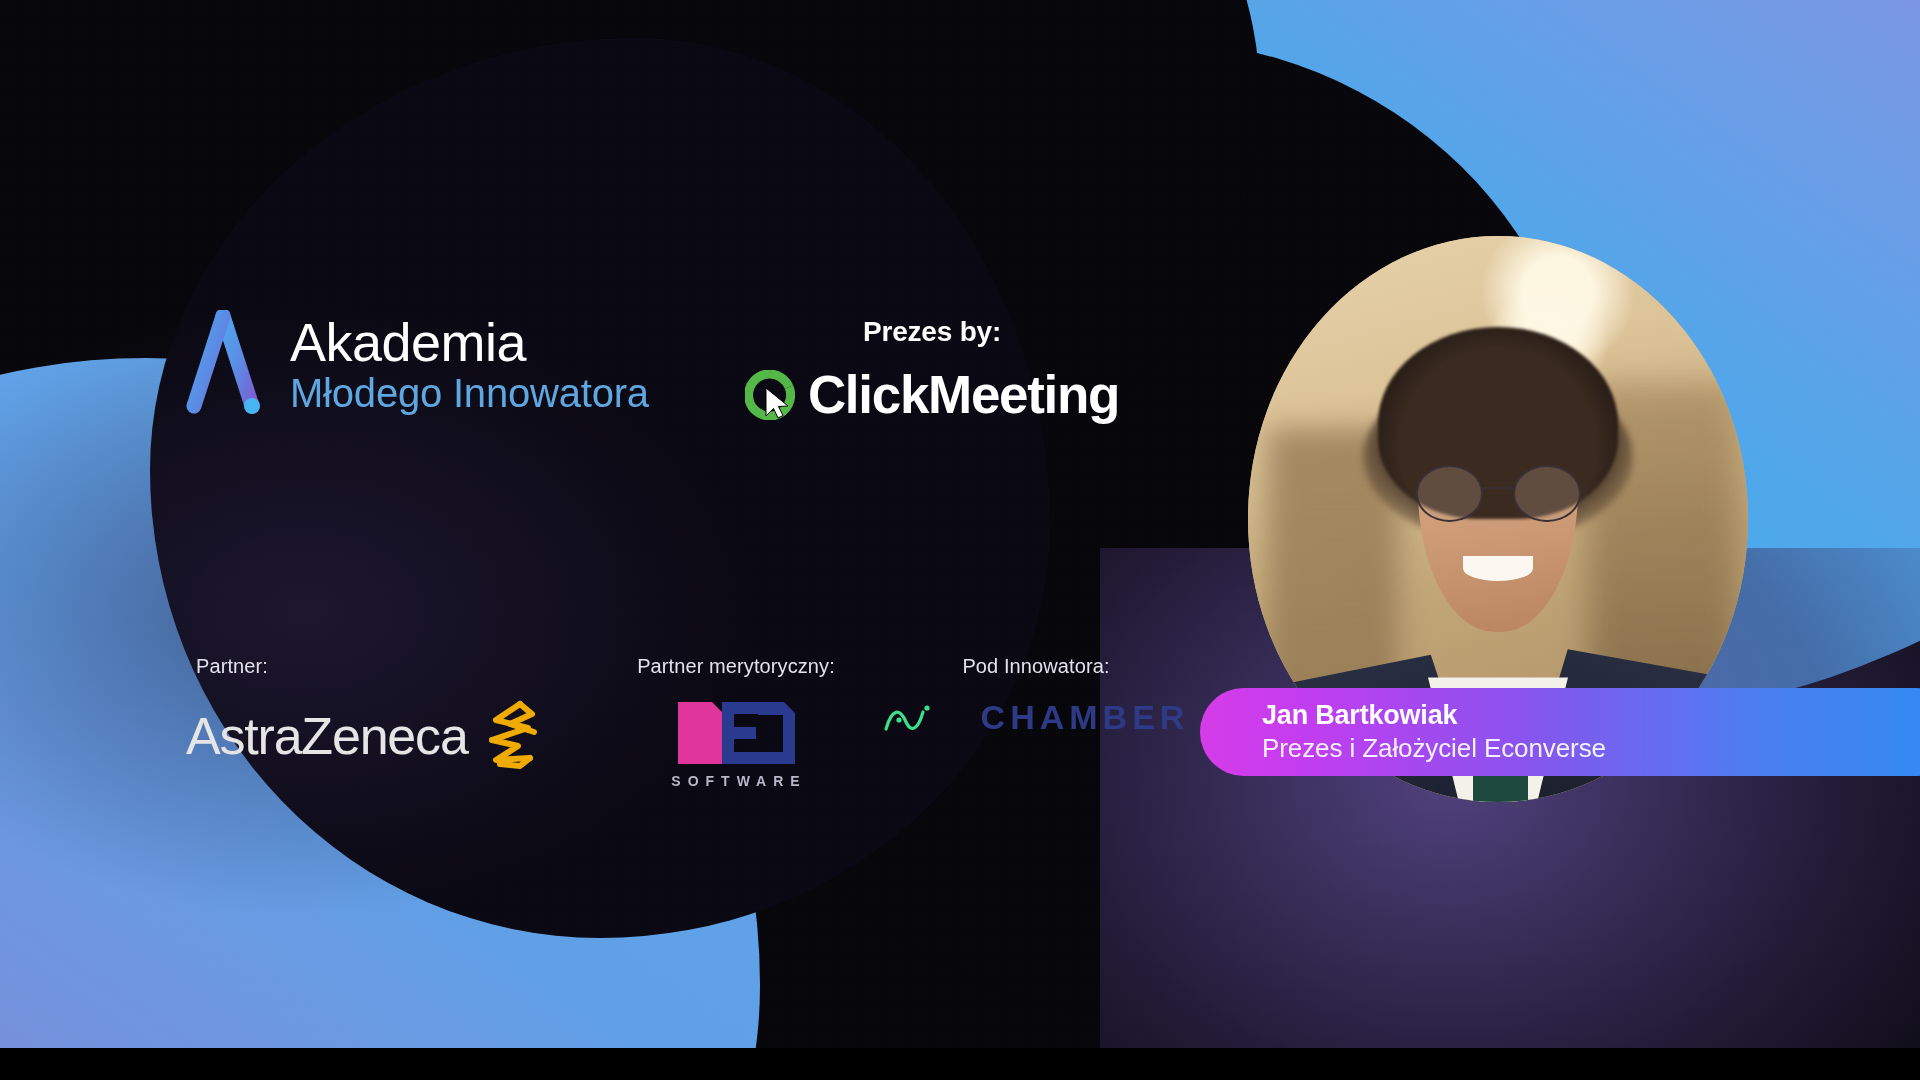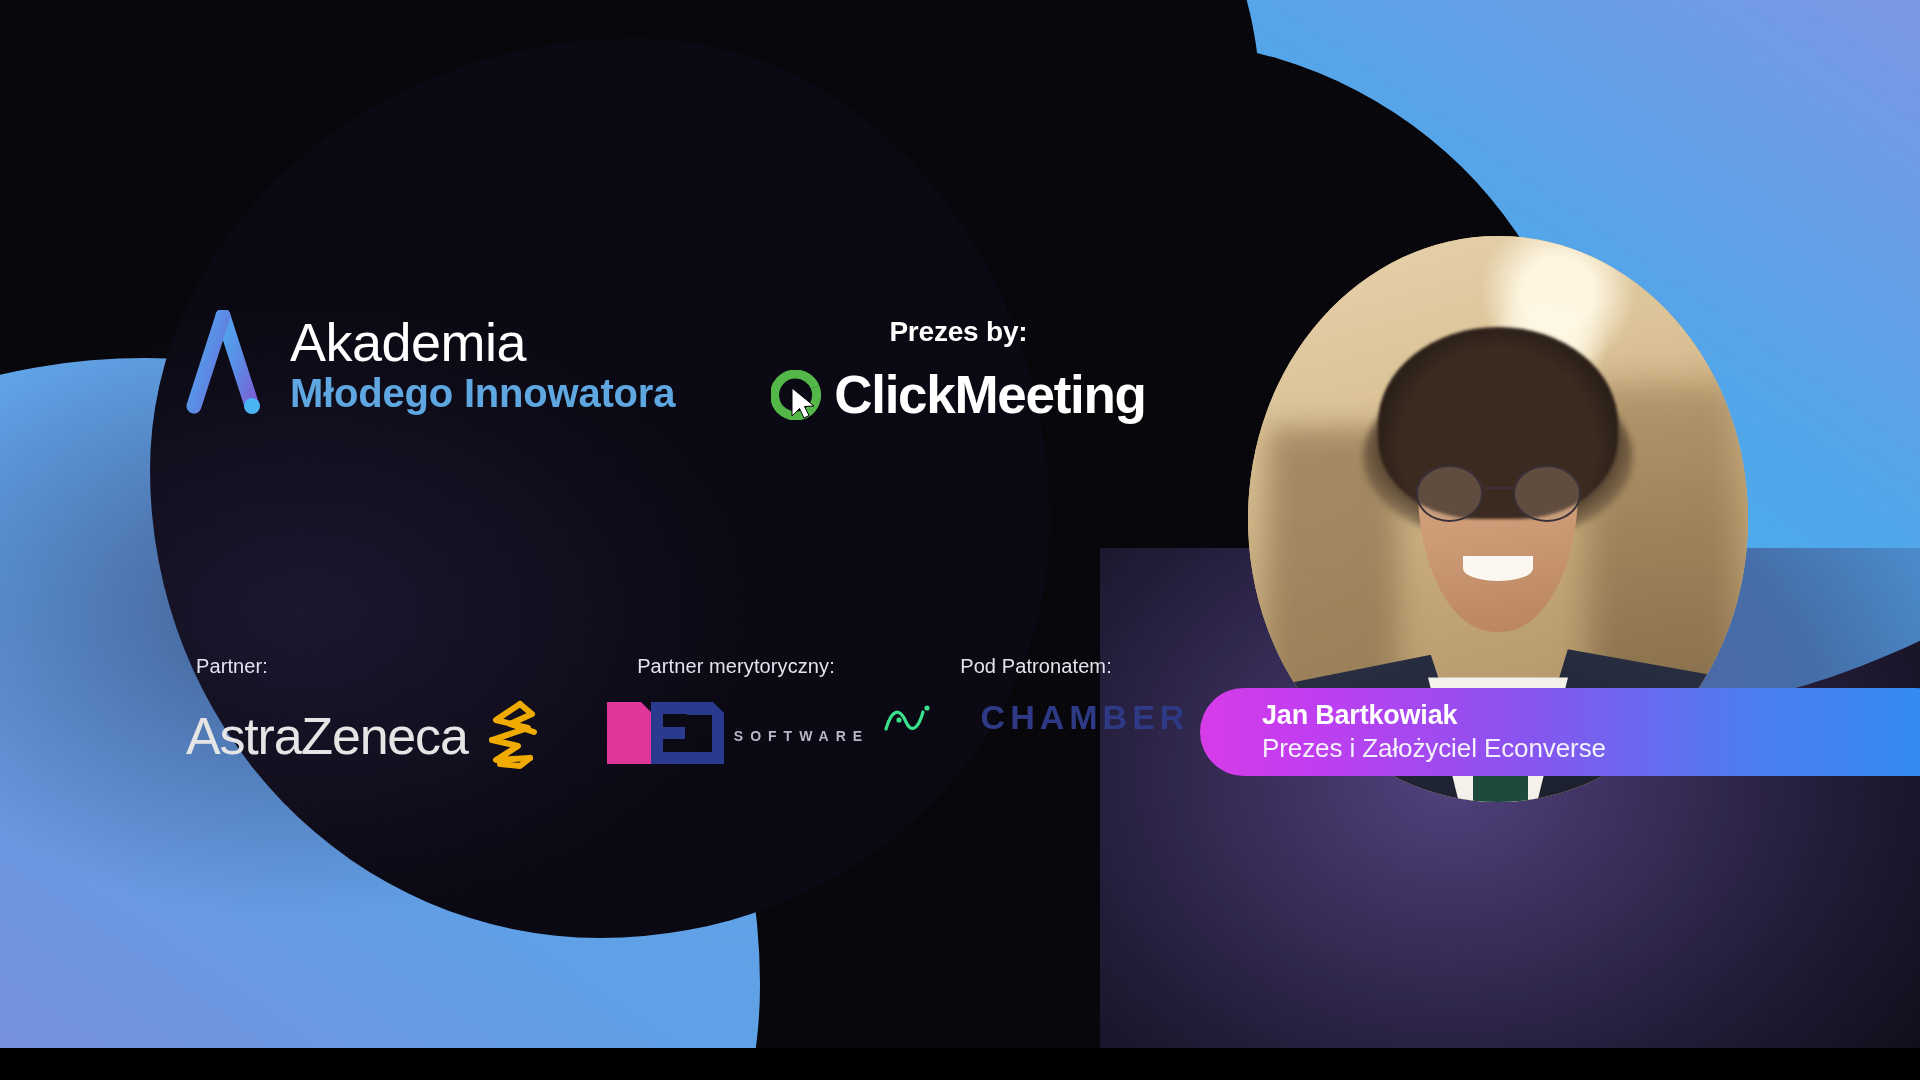--- a/index.html
+++ b/index.html
@@ -86,21 +86,21 @@
   }
 
   .akademia-logo { display:flex; align-items:center; gap:20px; }
   .a-mark { width:88px; height:108px; flex:0 0 auto; }
   .akademia-text { display:flex; flex-direction:column; line-height:1; }
   .akademia-title {
     font-size:54px; font-weight:400; color:#ffffff;
     letter-spacing:-0.5px;
   }
   .akademia-sub {
-    font-size:40px; font-weight:700; color:#5fa7e0;
+    font-size:40px; font-weight:400; color:#5fa7e0;
     letter-spacing:-0.2px; margin-top:4px;
   }
 
   .powered-block { display:flex; flex-direction:column; align-items:center; padding-top:6px; }
   .powered-label {
     font-size:28px; font-weight:700; color:#ffffff; letter-spacing:-0.2px;
   }
   .cm-logo { display:flex; align-items:center; gap:13px; margin-top:16px; }
   .cm-mark { width:50px; height:50px; flex:0 0 auto; }
   .cm-text { font-size:53px; font-weight:700; color:#ffffff; letter-spacing:-1.3px; }
@@ -130,21 +130,21 @@
 
   
   .az-logo { display:flex; align-items:center; gap:4px; }
   .az-text {
     font-size:52px; font-weight:400; color:#e5e5e5;
     letter-spacing:-1.2px; line-height:1;
   }
   .az-mark { width:70px; height:72px; margin-left:-2px; margin-bottom:4px; }
 
   
-  .ded-logo { display:flex; flex-direction:row; align-items:center;justify-content:space-between; }
+  .ded-logo { display:flex; flex-direction:column; align-items:center;justify-content:space-between; }
   .ded-mark { width:125px; height:70px; }
   .ded-word {
     font-size:14px; font-weight:700; color:#b9b6c9;
     letter-spacing:7px; margin-top:5px; margin-left:6px;
   }
 
   
   .chamber-logo { display:flex; align-items:center; gap:18px; }
   .chamber-mark { width:52px; height:32px; }
   .chamber-text {
@@ -350,21 +350,21 @@
                 <path d="M48 4 H86 V16 H60 V29 H82 V41 H60 V54 H86 V66 H48 Z" fill="#2a3a8f"></path>
                 <path d="M84 4 H110 L121 15 V66 H84 V54 H109 V17 H84 Z" fill="#2a3a8f"></path>
               </svg>
             </span>
             <span class="ded-word">SOFTWARE</span>
           </span>
         </span>
       </div>
 
       <div class="partner-col p3">
-        <span class="partner-label">Pod Patronatem:</span>
+        <span class="partner-label">Pod Innowatora:</span>
         <span class="partner-logo-wrap">
           <span class="chamber-logo">
             <span class="chamber-mark">
               <svg viewBox="0 0 52 32" width="52" height="32" xmlns="http://www.w3.org/2000/svg">
                 <path d="M3 27 C9 6, 17 6, 23 20 C28 31, 35 28, 40 10" stroke="#3ae08c" stroke-width="3.2" fill="none" stroke-linecap="round"></path>
                 <circle cx="16" cy="18" r="2.6" fill="#3ae08c"></circle>
                 <circle cx="44" cy="6" r="2.6" fill="#3ae08c"></circle>
               </svg>
             </span>
             <span class="chamber-text">CHAMBER</span>

